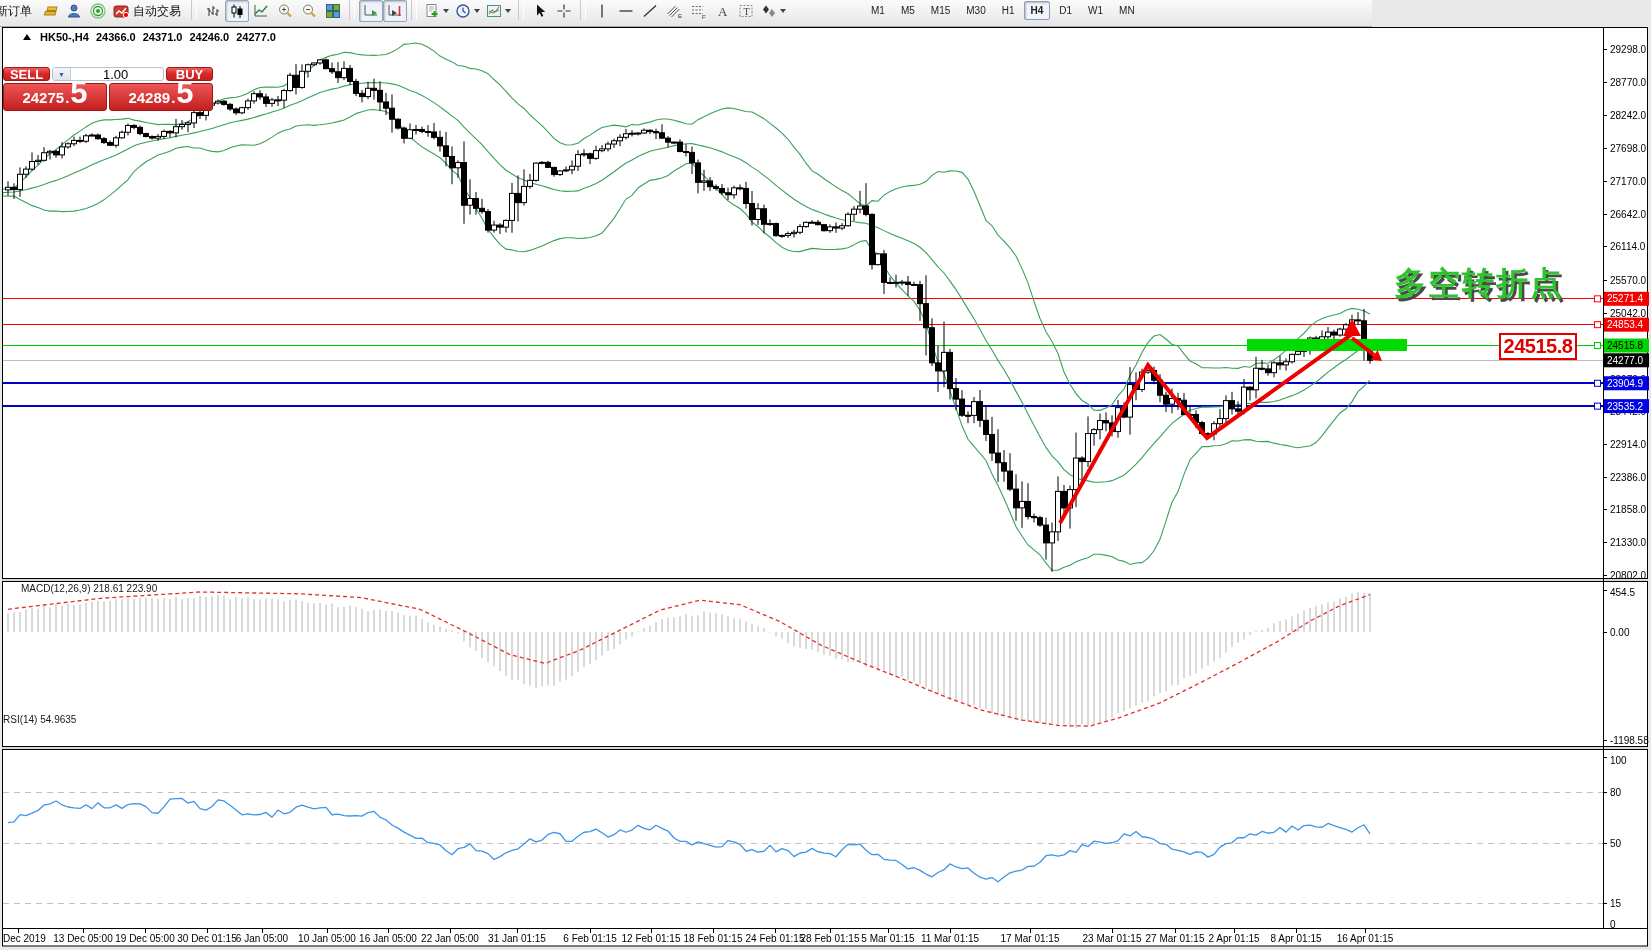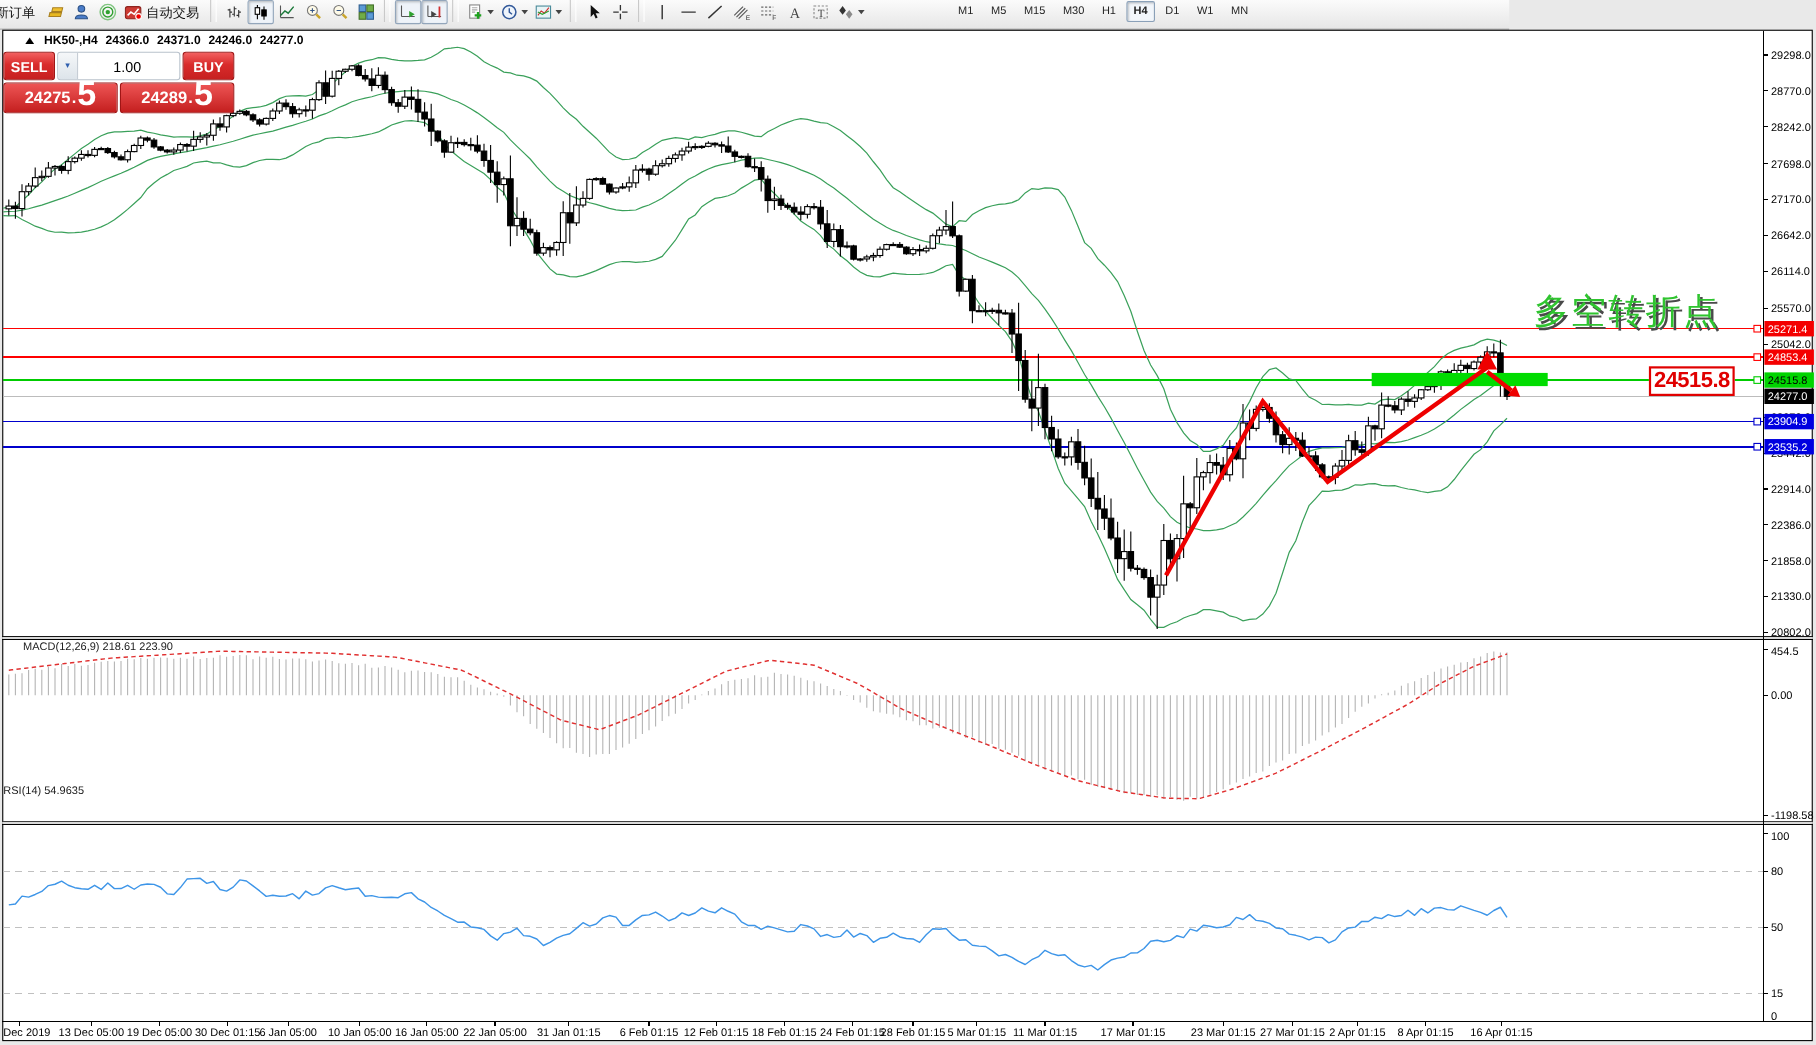--- a/index.html
+++ b/index.html
@@ -20,38 +20,38 @@
   #tf-group{position:absolute;left:863px;top:1px;display:flex;align-items:center;}
   .tright{position:absolute;top:2px;}
   
   #scene{position:absolute;left:0;top:0;z-index:1;}
   .ovl{position:absolute;z-index:3;}
   
   .ohlc{left:3px;top:31px;font-size:11px;font-weight:600;color:#000;display:flex;gap:7px;align-items:center;margin-left:20px;}
   .tri-up{width:0;height:0;border-left:4px solid transparent;border-right:4px solid transparent;border-bottom:6px solid #000;margin-right:2px;}
   
   .ocp{left:3px;top:47px;width:210px;}
-  .ocp-row{display:flex;gap:2px;height:26px;}
+  .ocp-row{display:flex;gap:2px;height:14px;margin-top:20px;}
   .ocp-btn{flex:0 0 45px;background:linear-gradient(#f26060,#d92b2b 45%,#c62020);border:1px solid #a01515;
     border-radius:3px;color:#fff;font-size:13px;font-weight:bold;display:flex;align-items:center;justify-content:center;}
   .ocp-vol{flex:1;background:#fff;border:1px solid #b9c2cc;border-radius:3px;display:flex;align-items:center;overflow:hidden;gap:32px;}
   .vol-arr{width:17px;height:100%;display:flex;align-items:center;justify-content:center;font-size:7px;color:#2f5fae;
     background:linear-gradient(#f5f7f9,#dde4ea);flex:0 0 auto;}
   .vol-arr.l{border-right:1px solid #c6cdd5;} .vol-arr.r{border-left:1px solid #c6cdd5;}
   .vol-val{flex:1;text-align:right;font-size:13px;color:#000;padding-right:8px;}
   .ocp-row2{display:flex;gap:2px;height:28px;margin-top:2px;}
   .ocp-price{flex:1;background:linear-gradient(#ee5555,#c41f1f);border:1px solid #a01515;border-radius:3px;
     color:#fff;display:flex;align-items:flex-end;justify-content:center;padding-bottom:2px;}
   .p-main{font-size:15px;font-weight:bold;line-height:20px;}
   .p-dot{font-size:15px;font-weight:bold;line-height:20px;margin:0 1px;}
   .p-big{font-size:31px;font-weight:bold;line-height:30px;}
   
   .pane-label{font-size:10px;color:#1a1a1a;z-index:3;}
   
-  .cn-note{left:1394px;top:262px;font-size:32px;font-weight:normal;color:#2fc42f;
+  .cn-note{left:1394px;top:262px;font-size:32px;font-weight:bold;color:#2fc42f;
     text-shadow:2.5px 2.5px 0 #4a4a4a;letter-spacing:2px;white-space:nowrap;}
   .big-price{left:1499px;top:333px;width:74px;height:23px;background:#fff;border:2px solid #e00000;
     color:#e00000;font-size:20px;font-weight:bold;display:flex;align-items:center;justify-content:center;letter-spacing:-0.5px;}
   .ic{display:block;}
 </style>
 </head>
 <body>
 
 <div class="toolbar">
   <div class="tbtn" style="margin-left:-10px">

